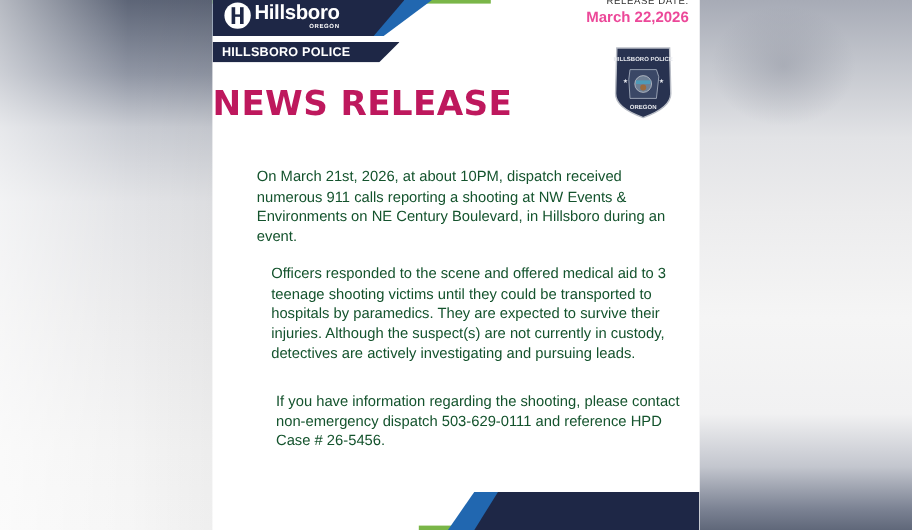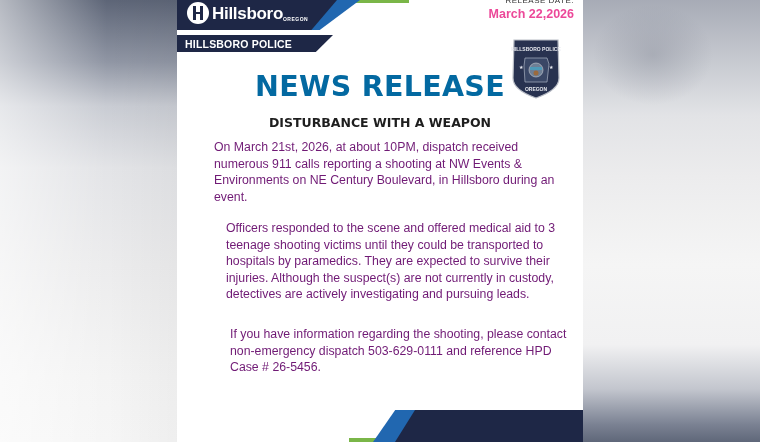--- a/index.html
+++ b/index.html
@@ -48,51 +48,51 @@
   .logo-mark {
     width:22px; height:22px; border-radius:50%; background:#ffffff; position:relative;
   }
   .logo-mark::before {
     content:""; position:absolute; left:6px; top:4px; width:3px; height:14px; background:#1e2746;
   }
   .logo-mark::after {
     content:""; position:absolute; left:13px; top:4px; width:3px; height:14px; background:#1e2746;
   }
   .logo-bar { position:absolute; left:8px; top:10px; width:6px; height:2px; background:#1e2746; }
-  .logo-text { display:flex; line-height:1; }
+  .logo-text { display:flex; flex-direction:column; line-height:1; }
   .logo-name { color:#fff; font-weight:bold; font-size:17px; letter-spacing:-0.3px; }
   .logo-sub { color:#fff; font-size:5px; font-weight:bold; align-self:flex-end; letter-spacing:0.5px; margin-top:1px; }
   .police-bar {
     position:absolute; left:0; top:35px; width:156px; height:17px; background:#1e2746;
     clip-path: polygon(0 0, 100% 0, 89% 100%, 0 100%);
   }
   .police-label {
     position:absolute; left:8px; top:38px; color:#fff; font-weight:bold; font-size:10.5px; letter-spacing:0.2px;
   }
   .release-date-label {
     position:absolute; right:9px; top:-4px; font-size:8px; color:#333; letter-spacing:0.5px;
   }
   .release-date {
     position:absolute; right:9px; top:7px; font-size:12.5px; font-weight:bold; color:#ec4899;
   }
   .badge {
     position:absolute; left:333px; top:36px; width:52px; height:64px;
   }
   .title {
-    position:absolute; left:0; width:406px; top:70px; text-align:center;
-    font-size:28.5px; font-weight:900; color:#0369a1; letter-spacing:0.3px;
+    position:absolute; left:0; width:406px; top:70px; text-align:left;
+    font-size:28.5px; font-weight:900; color:#be185d; letter-spacing:0.3px;
     font-family:"DejaVu Sans", sans-serif;
   }
   .subtitle {
     position:absolute; left:0; width:406px; top:115px; text-align:center;
     font-size:12.5px; font-weight:bold; color:#1e1e1e;
     font-family:"DejaVu Sans", sans-serif;
   }
   .body-text {
-    position:absolute; left:37px; width:345px; font-size:12.3px; line-height:16.5px; color:#701a75;
+    position:absolute; left:37px; width:345px; font-size:12.3px; line-height:16.5px; color:#14532d;
   }
   .p1 { top:139px; }
   .p2 { top:208px; }
   .p3 { top:310px; }
   .ftr-green { position:absolute; left:172px; top:438px; width:60px; height:4px; background:#7ab648; }
   .ftr-blue {
     position:absolute; left:196px; top:410px; width:60px; height:32px; background:#2167b0;
     clip-path: polygon(37% 0, 100% 0, 63% 100%, 0 100%);
   }
   .ftr-navy {
@@ -133,21 +133,20 @@
     <circle cx="26" cy="34" r="7" fill="#6e7f95" stroke="#c9ccd3" stroke-width="0.6"></circle>
     <rect x="20" y="31" width="12" height="3" fill="#4e9ab8"></rect>
     <circle cx="26" cy="37" r="2.5" fill="#9b6a3d"></circle>
     <text x="26" y="15" font-size="5" fill="#e6e8ee" text-anchor="middle" font-family="Liberation Sans, sans-serif" font-weight="bold">HILLSBORO POLICE</text>
     <text x="26" y="55" font-size="5" fill="#e6e8ee" text-anchor="middle" font-family="Liberation Sans, sans-serif" font-weight="bold">OREGON</text>
     <text x="9" y="33" font-size="5" fill="#e6e8ee">★</text>
     <text x="39" y="33" font-size="5" fill="#e6e8ee">★</text>
   </svg>
 
   <div class="title">NEWS RELEASE</div>
-  <div class="subtitle">DISTURBANCE WITH A WEAPON</div>
 
   <p class="body-text p1" style="margin:0">On March 21st, 2026, at about 10PM, dispatch received numerous 911 calls reporting a shooting at NW Events &amp; Environments on NE Century Boulevard, in Hillsboro during an event.</p>
   <p class="body-text p2" style="margin:12px">Officers responded to the scene and offered medical aid to 3 teenage shooting victims until they could be transported to hospitals by paramedics. They are expected to survive their injuries. Although the suspect(s) are not currently in custody, detectives are actively investigating and pursuing leads.</p>
   <p class="body-text p3" style="margin:16px">If you have information regarding the shooting, please contact non-emergency dispatch 503-629-0111 and reference HPD Case # 26-5456.</p>
 
   <div class="ftr-green"></div>
   <div class="ftr-blue"></div>
   <div class="ftr-navy"></div>
 </div>
 

